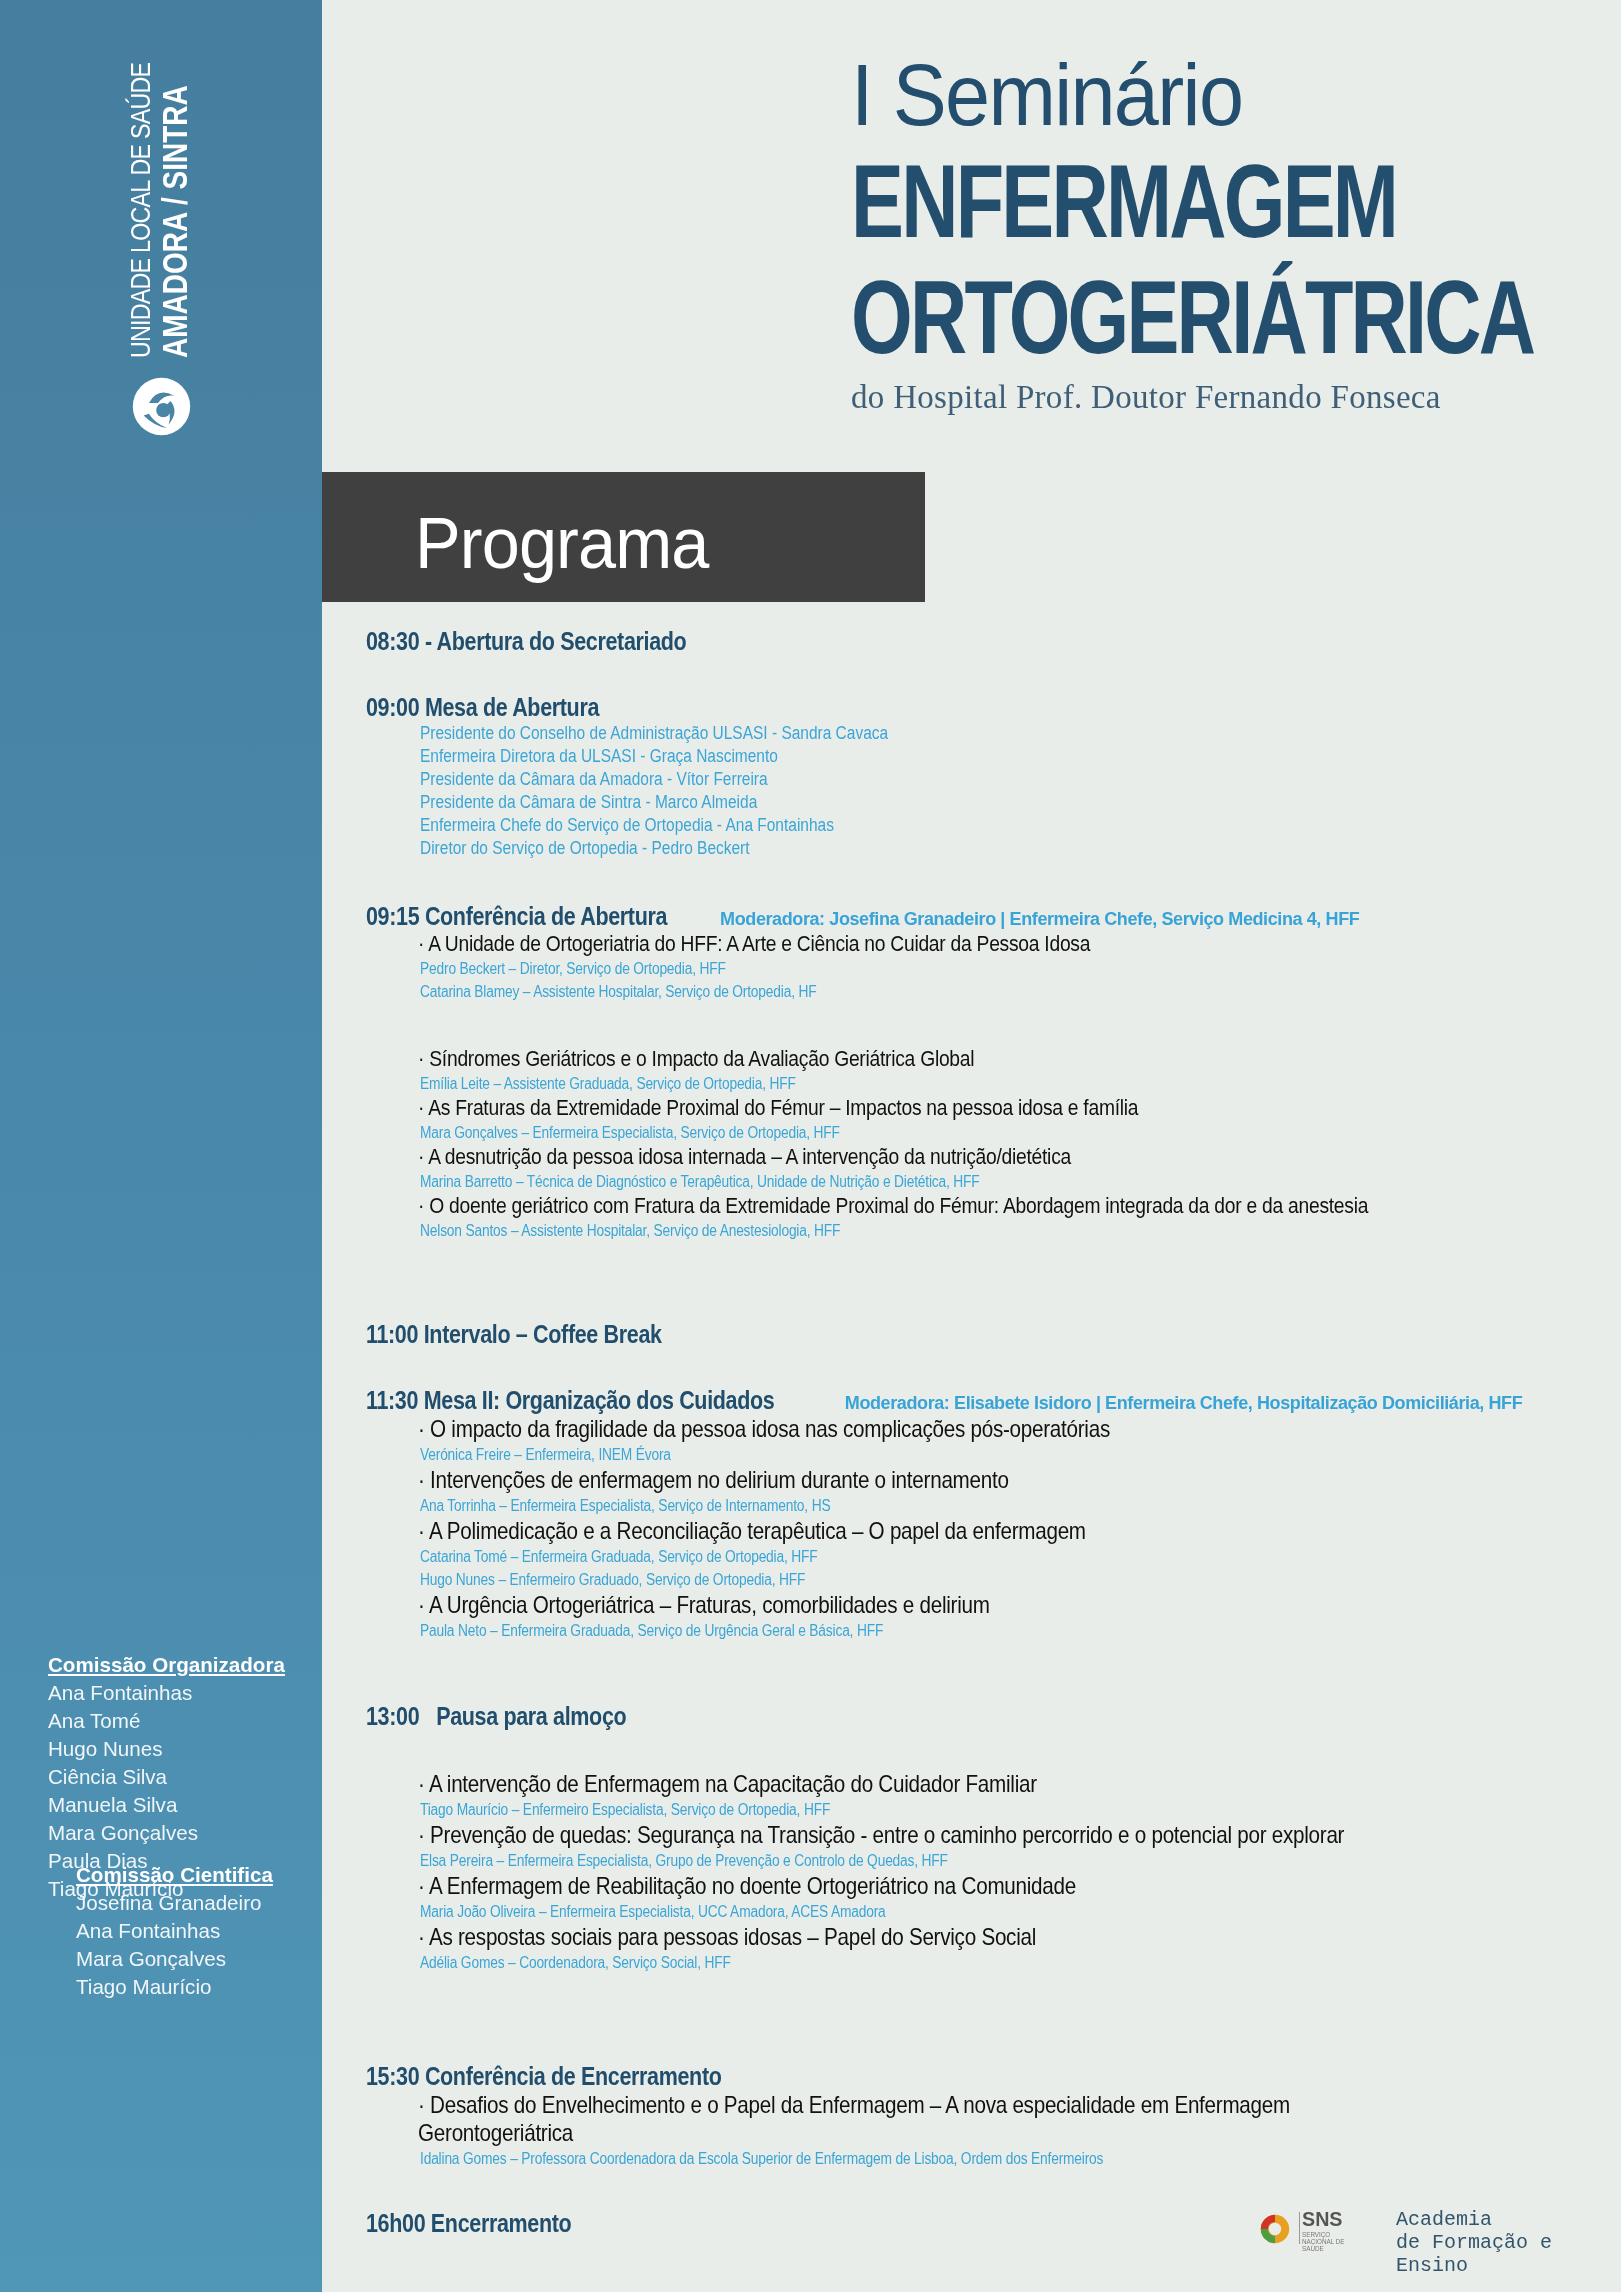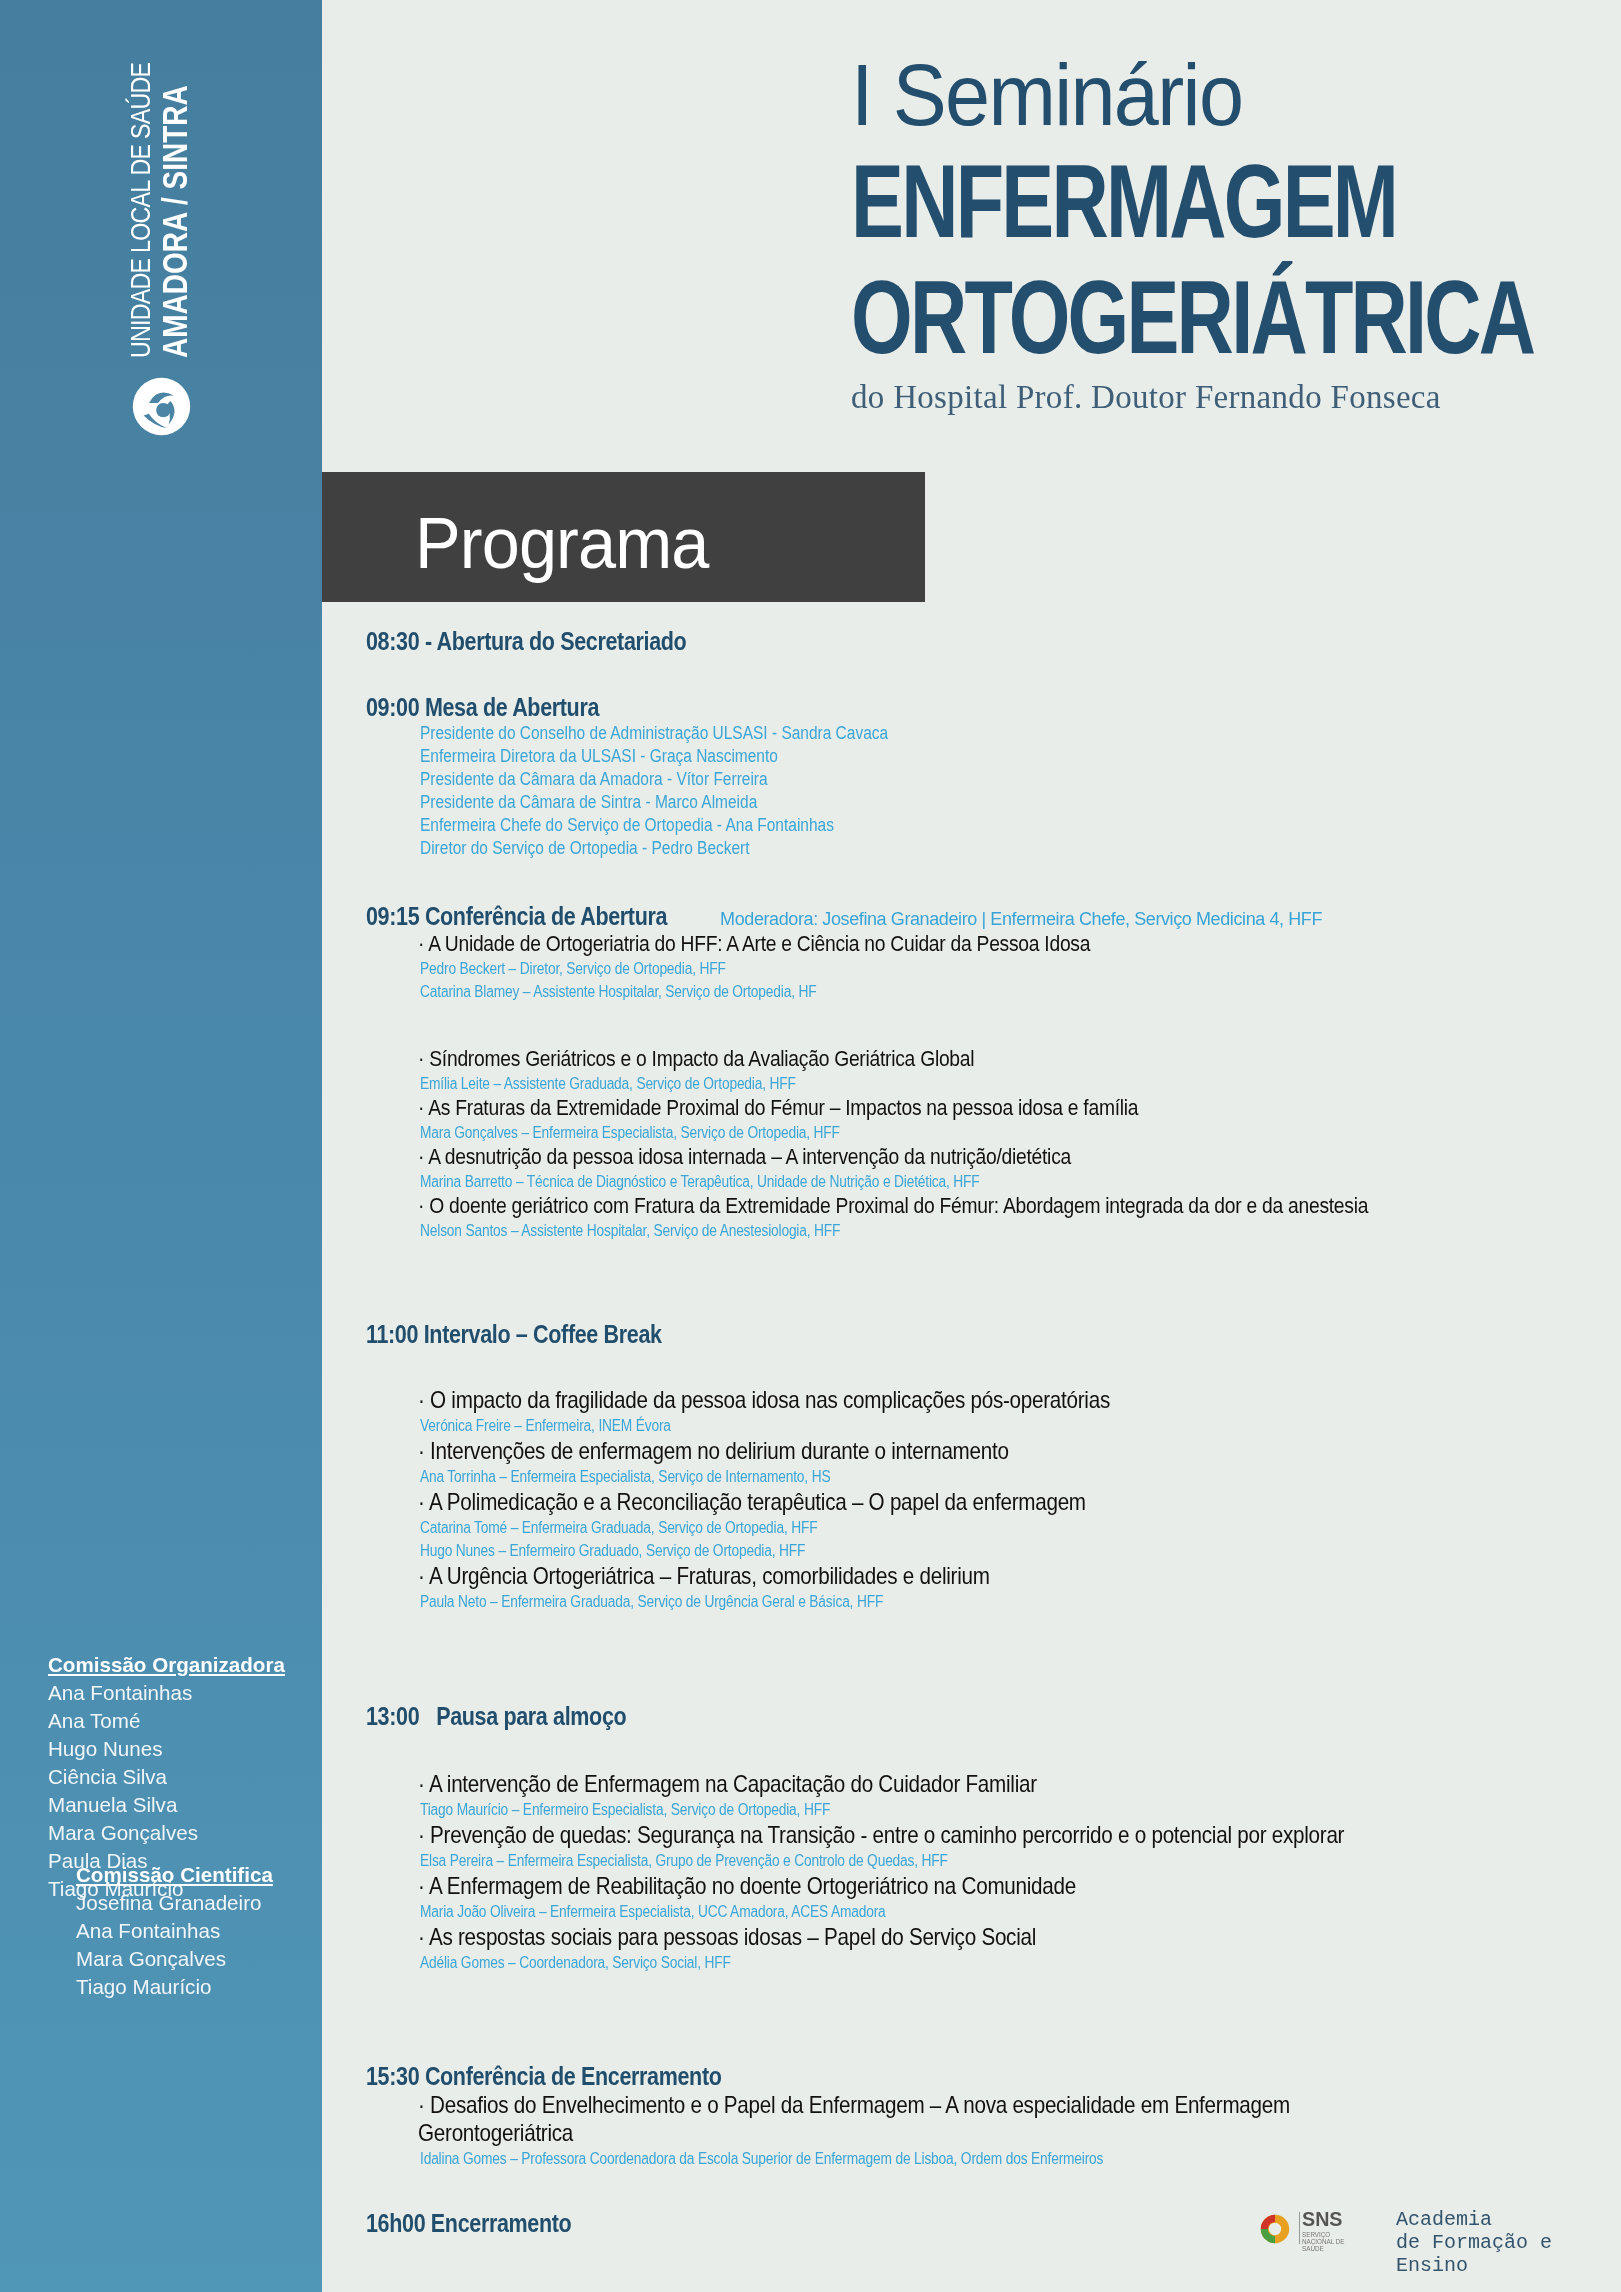--- a/index.html
+++ b/index.html
@@ -32,21 +32,21 @@
   .t1 { font-size:88px; line-height:99px; font-weight:300; letter-spacing:-1.8px; transform:scaleX(0.92); transform-origin:0 0; white-space:nowrap; }
   .t2, .t3 { font-size:103px; line-height:116px; font-weight:bold; letter-spacing:-3.6px; transform:scaleX(0.77); transform-origin:0 0; white-space:nowrap; }
   .t4 { font-family:"Liberation Serif", serif; font-size:33px; color:#3f5f78; line-height:39px; white-space:nowrap; letter-spacing:0.3px; margin-top:1.8px; }
   .banner {
     position:absolute; left:322px; top:472px; width:603px; height:130px; background:#404040;
   }
   .banner span { position:absolute; left:93px; top:30px; color:#fff; font-size:72px; letter-spacing:-0.9px; transform:scaleX(0.95); transform-origin:0 0; }
   .prog { position:absolute; left:366px; top:0; width:1236px; }
   .sess { position:absolute; left:0; white-space:nowrap; }
   .head { color:#224e6d; font-weight:bold; font-size:25px; transform:scaleX(0.86); transform-origin:0 0; display:inline-block; letter-spacing:-0.4px; }
-  .mod { color:#37a3d6; font-weight:normal; font-size:18px; letter-spacing:-0.4px;margin-top:8px; }
+  .mod { color:#37a3d6; font-weight:bold; font-size:18px; letter-spacing:-0.4px;margin-top:8px; }
   .talk { color:#111111; font-size:22.4px; margin-left:52px; transform:scaleX(0.86); transform-origin:0 0; white-space:nowrap; letter-spacing:-0.3px; }
   .talk.big { font-size:24px; }
   .spk { color:#3aa5d6; font-size:16px; margin-left:54px; transform:scaleX(0.86); transform-origin:0 0; white-space:nowrap; line-height:23px; letter-spacing:-0.2px; }
   .guest { color:#3aa5d6; font-size:18px; margin-left:54px; transform:scaleX(0.86); transform-origin:0 0; line-height:23px; white-space:nowrap; }
   .logos { position:absolute; left:1254px; top:2208px; width:322px; height:54px; }
   .sns-logo { position:absolute; left:5.4px; top:5.4px; width:32px; height:32px; }
   .sns-bar { position:absolute; left:45px; top:3.6px; width:0.9px; height:32px; background:#999; }
   .sns-text { position:absolute; left:48px; top:0px; color:#555; font-weight:bold; font-size:19.7px; }
   .sns-sub { position:absolute; left:48px; top:23px; color:#777; font-size:6.3px; line-height:7.2px; width:54px; }
   .acad { position:absolute; left:142px; top:0; font-family:Liberation Mono, monospace; color:#33546d; font-size:20px; line-height:23px; }
@@ -134,20 +134,21 @@
     <div class="spk">Marina Barretto – Técnica de Diagnóstico e Terapêutica, Unidade de Nutrição e Dietética, HFF</div>
     <div class="talk">· O doente geriátrico com Fratura da Extremidade Proximal do Fémur: Abordagem integrada da dor e da anestesia</div>
     <div class="spk">Nelson Santos – Assistente Hospitalar, Serviço de Anestesiologia, HFF</div>
   </div>
 
   <div class="sess" style="top:1320px">
     <div class="head">11:00 Intervalo – Coffee Break</div>
   </div>
 
   <div class="sess" style="top:1386px">
+    <div><span class="head">11:30 Mesa II: Organização dos Cuidados</span> <span class="mod">Moderadora: Elisabete Isidoro | Enfermeira Chefe, Hospitalização Domiciliária, HFF</span></div>
     <div class="talk big">· O impacto da fragilidade da pessoa idosa nas complicações pós-operatórias</div>
     <div class="spk">Verónica Freire – Enfermeira, INEM Évora</div>
     <div class="talk big">· Intervenções de enfermagem no delirium durante o internamento</div>
     <div class="spk">Ana Torrinha – Enfermeira Especialista, Serviço de Internamento, HS</div>
     <div class="talk big">· A Polimedicação e a Reconciliação terapêutica – O papel da enfermagem</div>
     <div class="spk">Catarina Tomé – Enfermeira Graduada, Serviço de Ortopedia, HFF</div>
     <div class="spk">Hugo Nunes – Enfermeiro Graduado, Serviço de Ortopedia, HFF</div>
     <div class="talk big">· A Urgência Ortogeriátrica – Fraturas, comorbilidades e delirium</div>
     <div class="spk">Paula Neto – Enfermeira Graduada, Serviço de Urgência Geral e Básica, HFF</div>
   </div>

